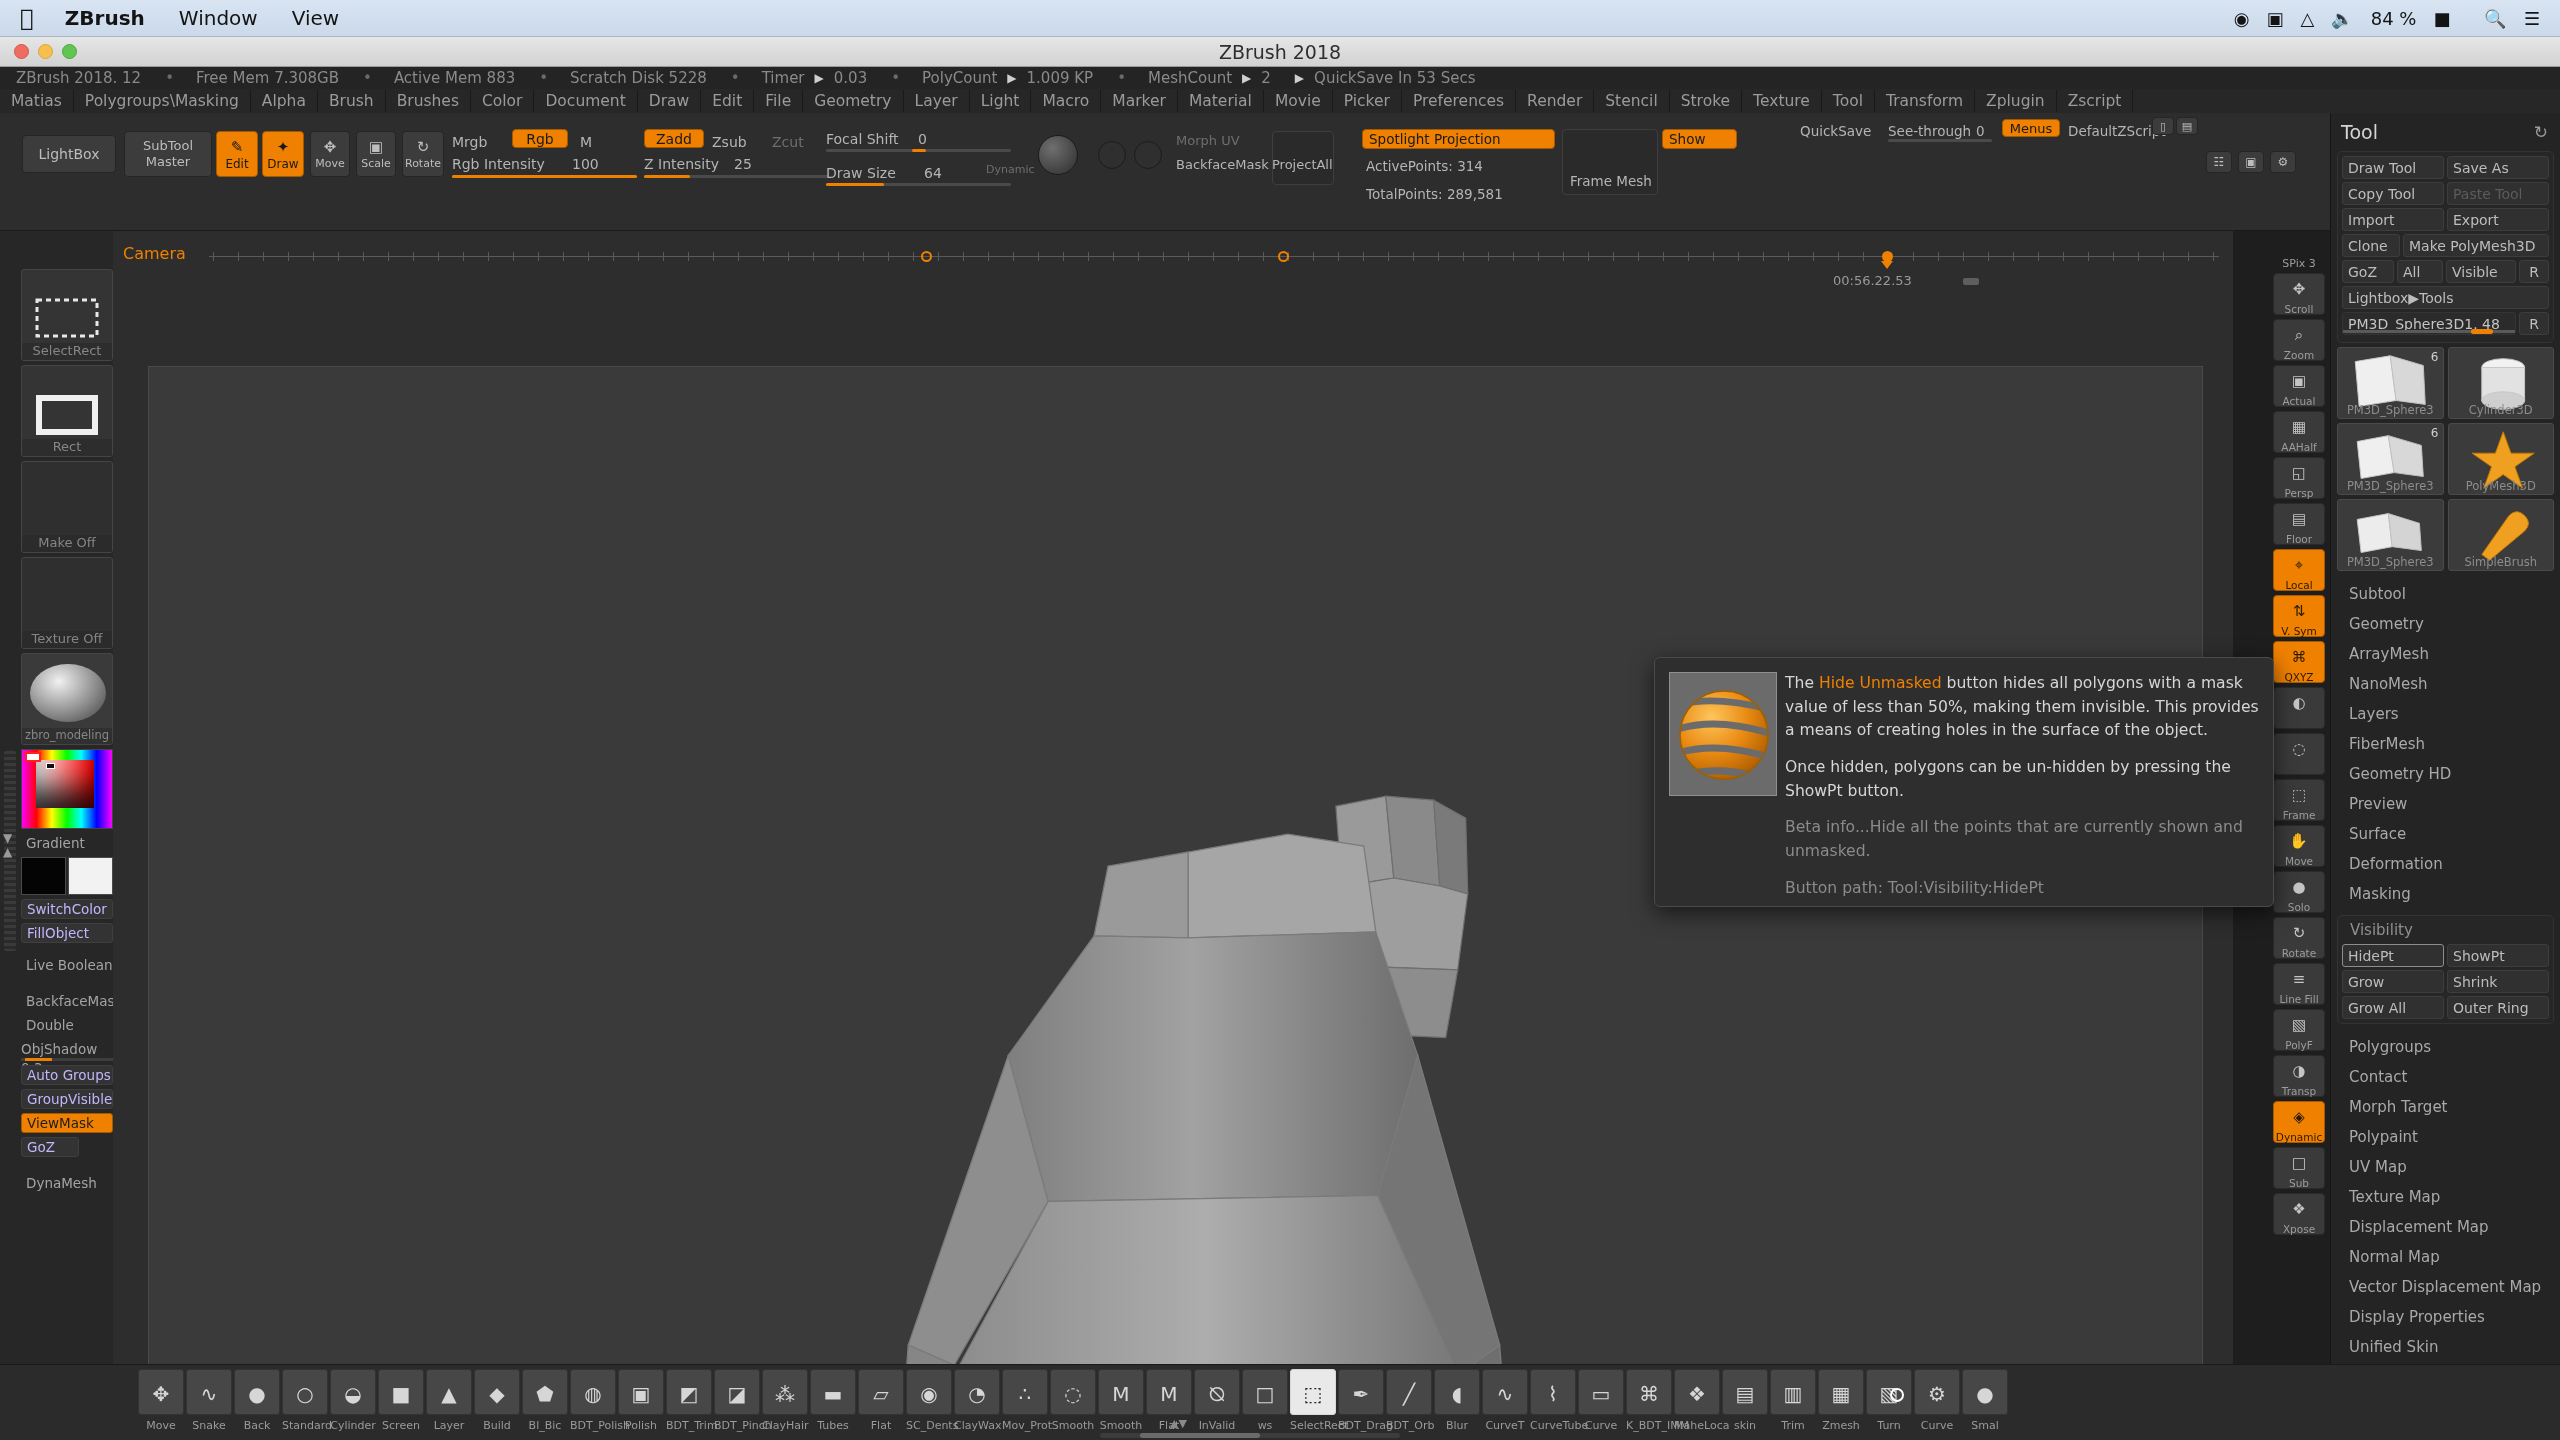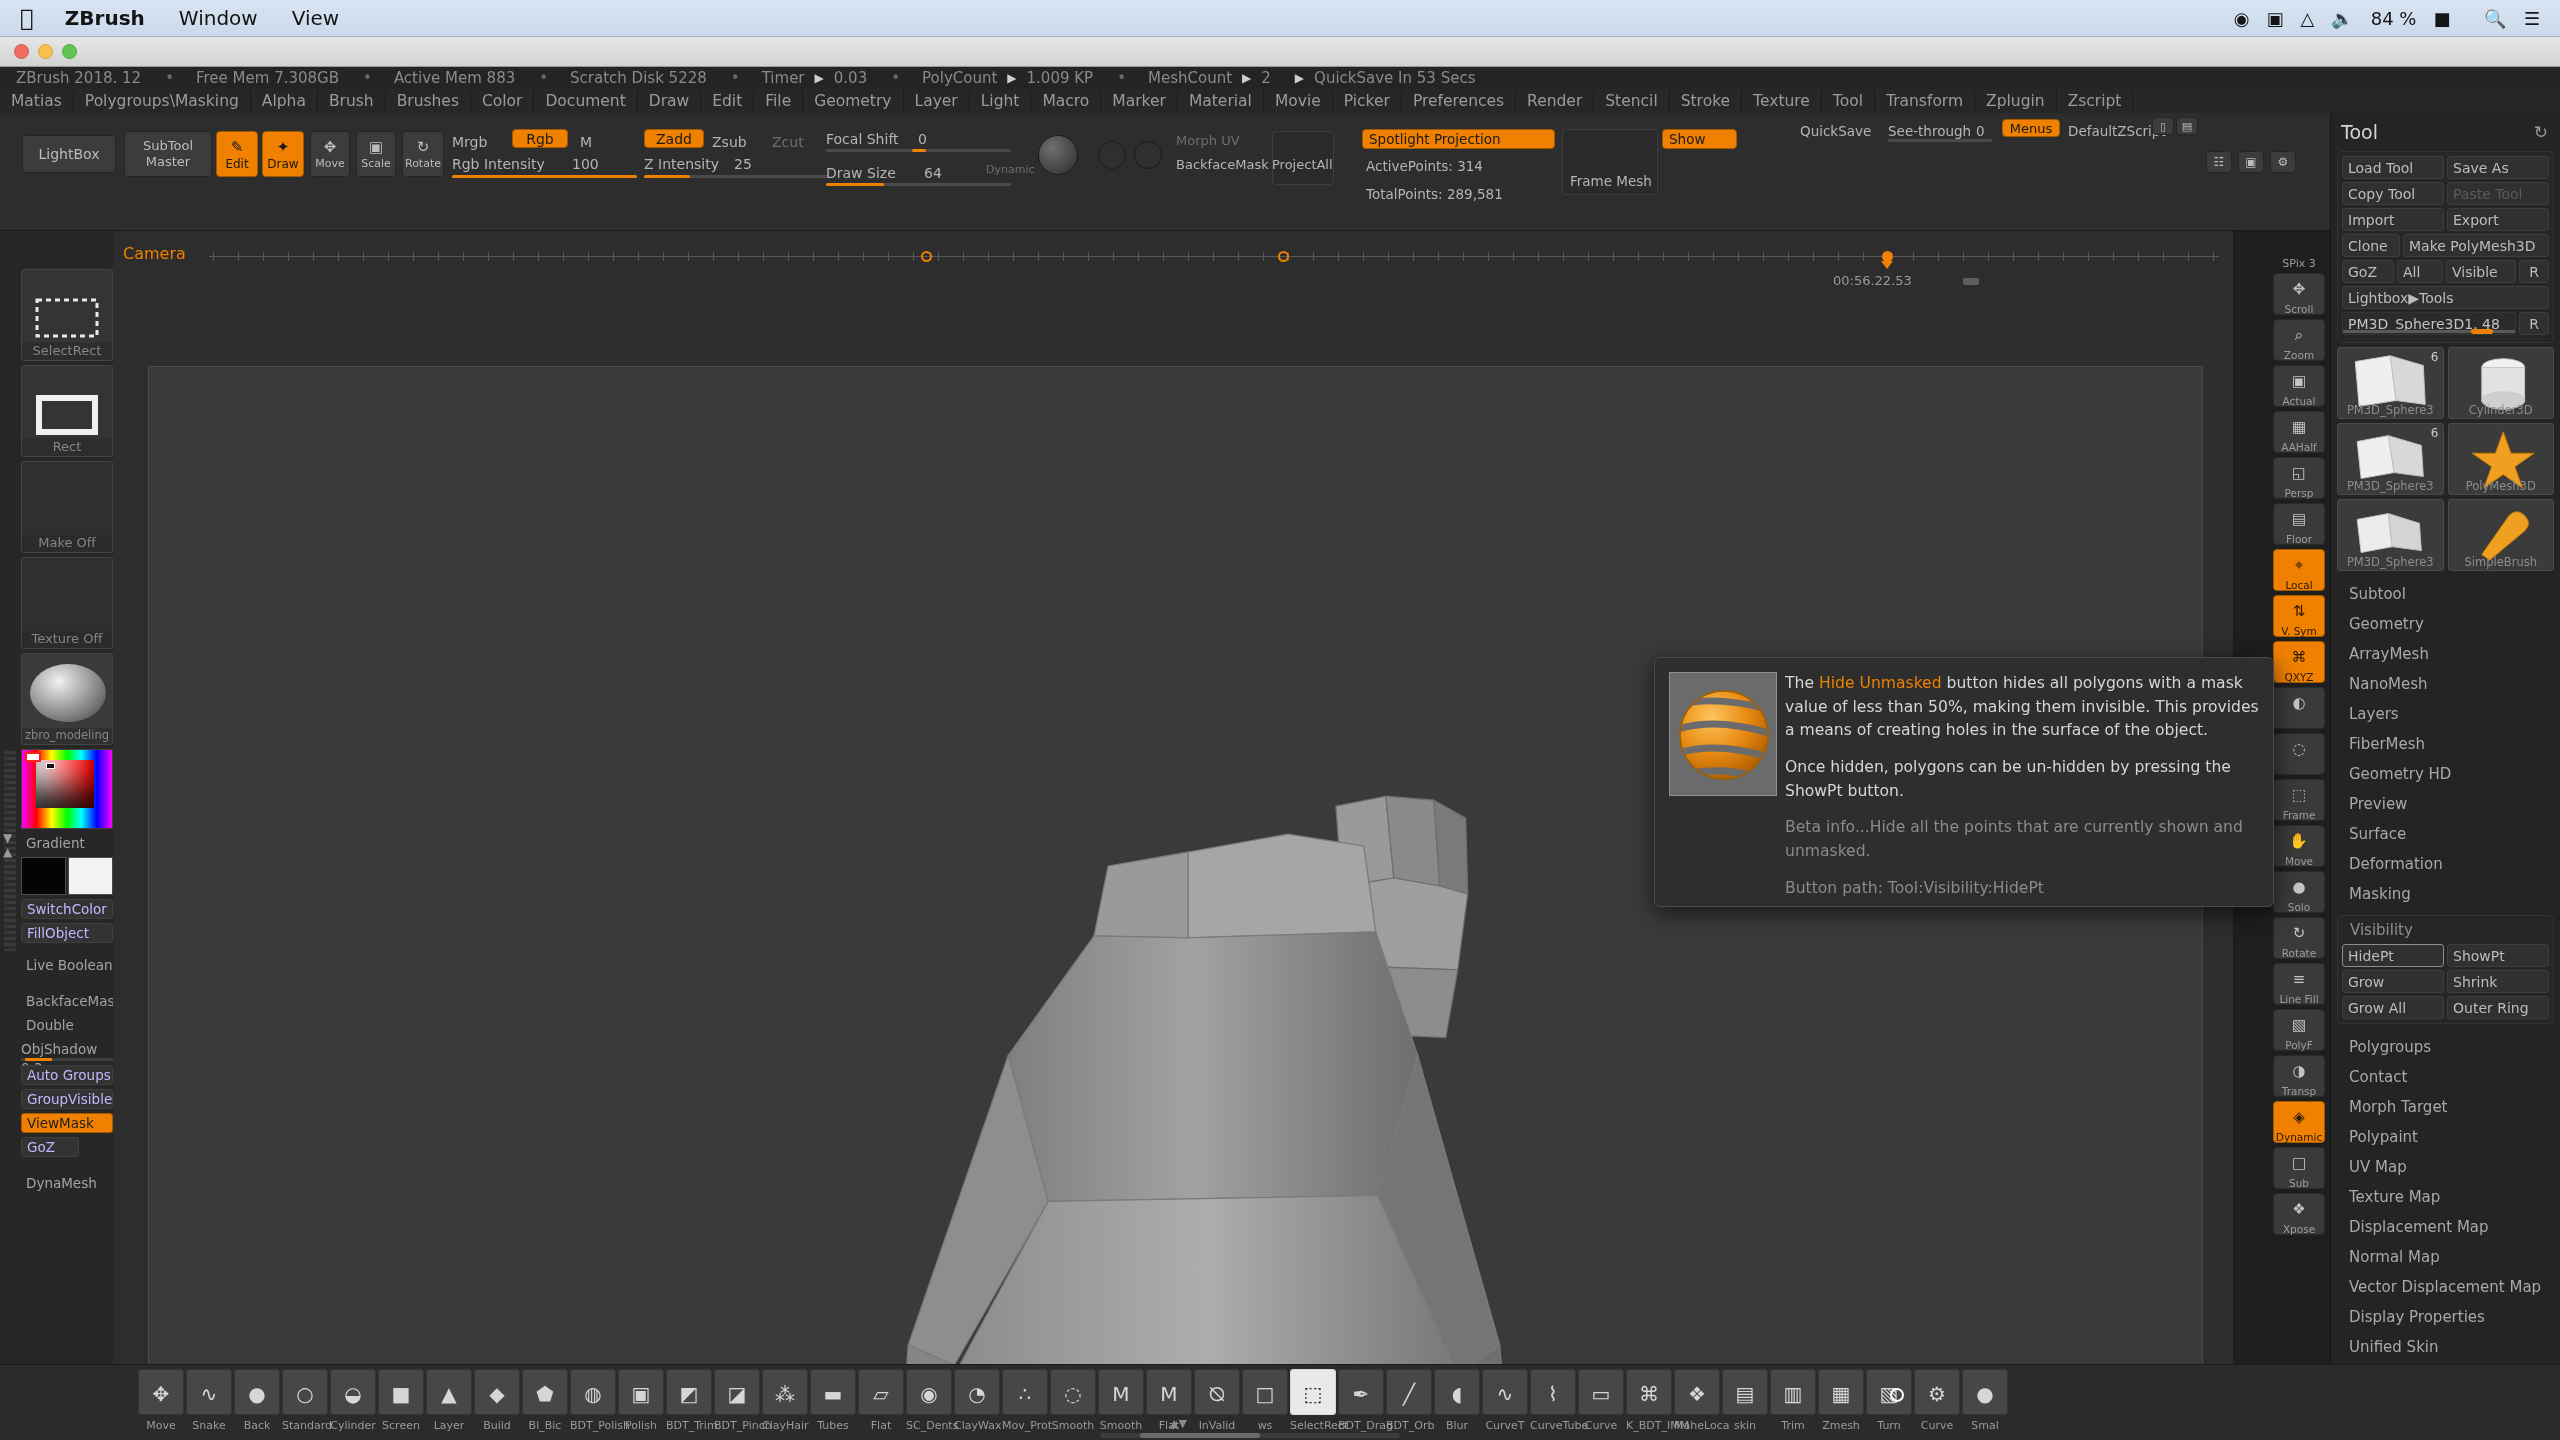--- a/index.html
+++ b/index.html
@@ -301,20 +301,21 @@
     <span class="ic">☰</span>
   </span>
 </div>
 
 <div class="win-titlebar">
   <div class="traffic">
     <span class="tl r"></span>
     <span class="tl y"></span>
     <span class="tl g"></span>
   </div>
+  <div class="win-title">ZBrush 2018</div>
 </div>
 
 <div class="zb">
 
   <div class="infobar">
     <span class="seg">ZBrush 2018. 12</span>
     <span class="dot">•</span>
     <span class="seg">Free Mem 7.308GB</span>
     <span class="dot">•</span>
     <span class="seg">Active Mem 883</span>
@@ -804,21 +805,21 @@
   </div>
 
   <div class="rightpanel">
     <div class="rp-title">
       <span>Tool</span>
       <span class="reset">↻</span>
     </div>
 
     <div class="rp-group">
       <div class="rp-row">
-        <div class="rp-btn">Load Tool</div>
+        <div class="rp-btn">Draw Tool</div>
         <div class="rp-btn">Save As</div>
       </div>
       <div class="rp-row">
         <div class="rp-btn">Copy Tool</div>
         <div class="rp-btn disabled">Paste Tool</div>
       </div>
       <div class="rp-row">
         <div class="rp-btn">Import</div>
         <div class="rp-btn">Export</div>
       </div>

